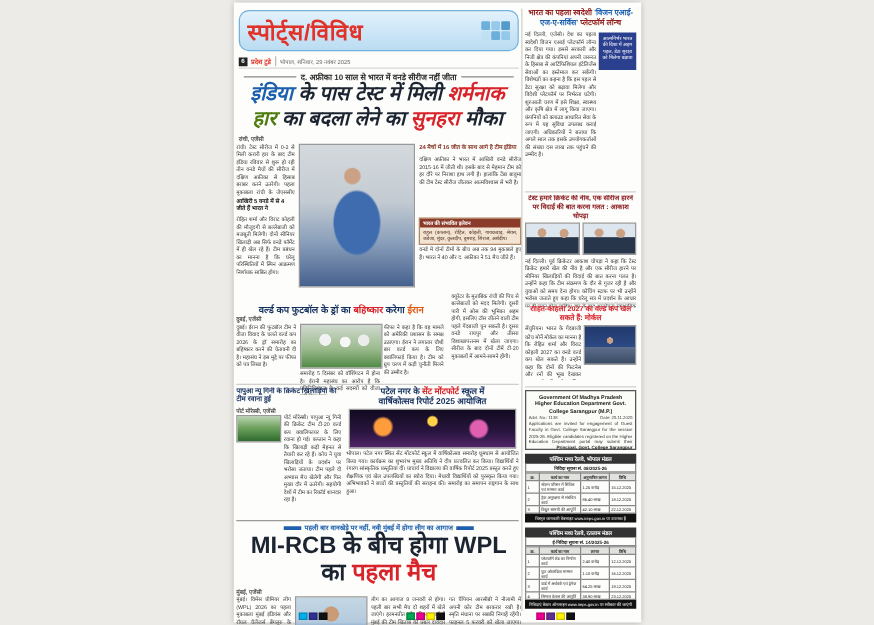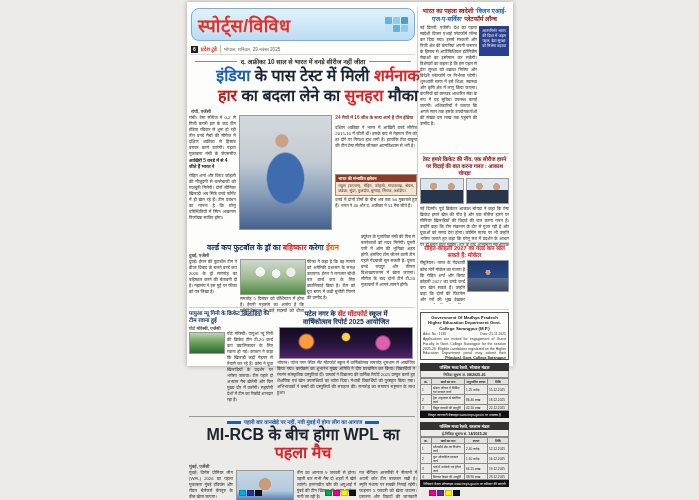--- a/index.html
+++ b/index.html
@@ -1,37 +1,37 @@
 <!DOCTYPE html>
 <html><head>
 <meta charset="utf-8">
 <style>
   html,body{margin:0;padding:0;background:#e7e6e2;font-family:"Liberation Sans",sans-serif;}
   .stage{position:relative;width:699px;height:500px;background:#ecebe7;overflow:hidden;}
-  .page{position:absolute;left:187px;top:2px;width:326px;height:364px;background:#fdfdfb;box-shadow:0 0 5px rgba(0,0,0,.3);}
+  .page{position:absolute;left:187px;top:2px;width:326px;height:496px;background:#fdfdfb;box-shadow:0 0 5px rgba(0,0,0,.3);}
   .ab{position:absolute;}
   .vline{width:1px;background:#cfcfcb;}
   .hline{height:1px;background:#cfcfcb;}
 
   .masthead{left:4px;top:6px;width:224px;height:33px;background:linear-gradient(#e2f2fc,#badcf2);border:1.5px solid #6fb0dc;border-radius:8px;display:flex;align-items:center;justify-content:space-between;padding:0 6px;box-sizing:border-box;}
   .masthead-title{font-size:18px;font-weight:bold;color:#e03228;letter-spacing:.5px;}
   .mosaic{display:grid;grid-template-columns:7px 7px 7px;grid-gap:1px;opacity:.85;}
   .mosaic span{width:7px;height:7px;border-radius:1px;}
 
   .info-strip{left:4px;top:42px;width:224px;height:10px;display:flex;align-items:center;gap:3px;border-bottom:1px solid #d8d8d4;}
   .pgno{background:#222;color:#fff;font-size:5px;font-weight:bold;padding:0 2px;line-height:7px;}
   .edition{color:#e03228;font-weight:bold;font-size:5.2px;border-right:1px solid #bbb;padding-right:3px;}
   .dateline{color:#666;font-size:4.6px;}
 
   .kicker-row{display:flex;align-items:center;gap:4px;}
   .kicker-row .rule{flex:1;height:1px;background:#8a8a86;}
   .kicker-txt{font-size:6.4px;font-weight:bold;color:#2c2c2c;white-space:nowrap;}
 
   .h-main{font-weight:bold;font-size:16px;line-height:1.22;text-align:center;color:#1b2430;}
-  .blue{color:#1b5fae;}.red{color:#d8232a;}.green{color:#b91c1c;margin-top:44px;}.orange{color:#e05a10;}
+  .blue{color:#1b5fae;}.red{color:#d8232a;}.green{color:#4d7c0f;margin-top:44px;}.orange{color:#e05a10;}
   .navy{color:#14305e;}.maroon{color:#93201f;}
 
   .byline{font-size:4.6px;font-weight:bold;color:#555;}
   .bt{font-size:4.25px;line-height:1.42;text-align:justify;color:#333;overflow:hidden;}
   .sb{font-size:4.7px;font-weight:bold;line-height:1.3;color:#1d1d1d;overflow:hidden;}
 
   .photo{background:#b9c2c9;overflow:hidden;border:.5px solid #999;}
   .ph-bat{background:
      radial-gradient(circle at 46% 22%, #caa184 0 6%, transparent 7%),
      radial-gradient(ellipse at 50% 55%, #3f6cae 0 28%, transparent 30%),
@@ -74,21 +74,21 @@
   .tender .hd{background:#333;color:#fff;font-size:4.4px;font-weight:bold;text-align:center;padding:1px 0;}
   .tender .sub{font-size:3.7px;font-weight:bold;text-align:center;color:#222;padding:.5px 0;border:.5px solid #888;border-top:none;}
   .tender table{width:100%;border-collapse:collapse;table-layout:fixed;}
   .tender th,.tender td{border:.5px solid #888;font-size:3.2px;line-height:1.25;padding:.5px 1px;color:#222;overflow:hidden;}
   .tender th{background:#e1e1dd;font-weight:bold;text-align:center;}
   .tender .ft{background:#111;color:#fff;font-size:3.3px;text-align:center;padding:1px 0;}
 
   .wpl-kicker{display:flex;align-items:center;justify-content:center;gap:3px;}
   .wpl-kicker .bar{width:14px;height:3px;background:#1b5fae;}
   .wpl-kicker .kt{font-size:5.4px;font-weight:bold;color:#1b5fae;white-space:nowrap;}
-  .wpl-h{font-size:16px;font-weight:bold;text-align:center;color:#1b2430;line-height:1.15;}
+  .wpl-h{font-size:19px;font-weight:bold;text-align:center;color:#1b2430;line-height:1.15;}
 
   .cbar{display:flex;gap:1px;}
   .cbar span{width:7px;height:6px;display:block;border:.5px solid rgba(0,0,0,.2);box-sizing:border-box;}
 </style>
 </head>
 <body>
 
 <div class="stage">
   <div class="page">
 
@@ -122,21 +122,21 @@
       </div>
     </div>
     <div class="ab hline" style="left:233px;top:151px;width:89px;"></div>
 
     <div class="ab kicker-row" style="left:8px;top:55px;width:216px;">
       <div class="rule"></div>
       <div class="kicker-txt">द. अफ्रीका 10 साल से भारत में वनडे सीरीज नहीं जीता</div>
       <div class="rule"></div>
     </div>
 
-    <div class="ab h-main" style="left:16px;top:64px;width:230px;">
+    <div class="ab h-main" style="left:0;top:64px;width:230px;font-style:italic;">
       <div><span class="blue">इंडिया</span><span> के पास टेस्ट में मिली </span><span class="red">शर्मनाक</span></div>
       <div><span class="green">हार</span><span> का बदला लेने का </span><span class="red">सुनहरा</span><span> मौका</span></div>
     </div>
 
     <div class="ab byline" style="left:4px;top:106px;">रांची, एजेंसी</div>
 
     <div class="ab" style="left:2px;top:113px;width:228px;height:115px;display:flex;gap:3px;">
       <div style="width:47px;">
         <div class="bt" style="height:42px;">रांची। टेस्ट सीरीज में 0-2 से मिली करारी हार के बाद टीम इंडिया रविवार से शुरू हो रही तीन वनडे मैचों की सीरीज में दक्षिण अफ्रीका से हिसाब बराबर करने उतरेगी। पहला मुकाबला रांची के जेएससीए स्टेडियम में खेला जाएगा।</div>
         <div class="sb" style="margin:1px 0;height:14px;">आखिरी 5 वनडे में से 4 जीते हैं भारत ने</div>

